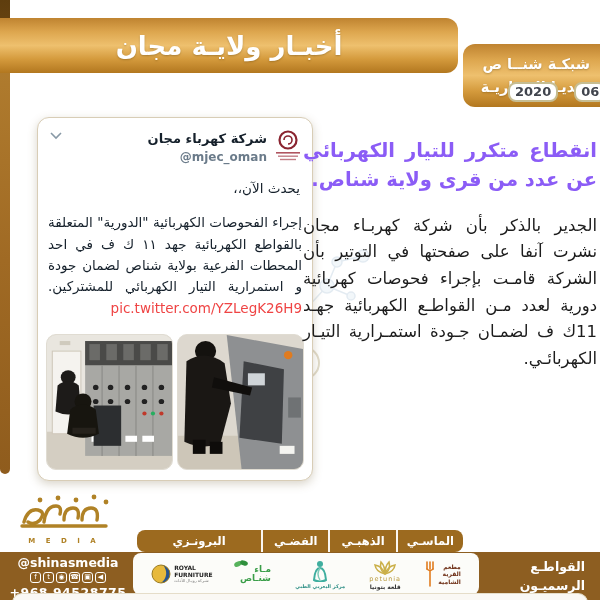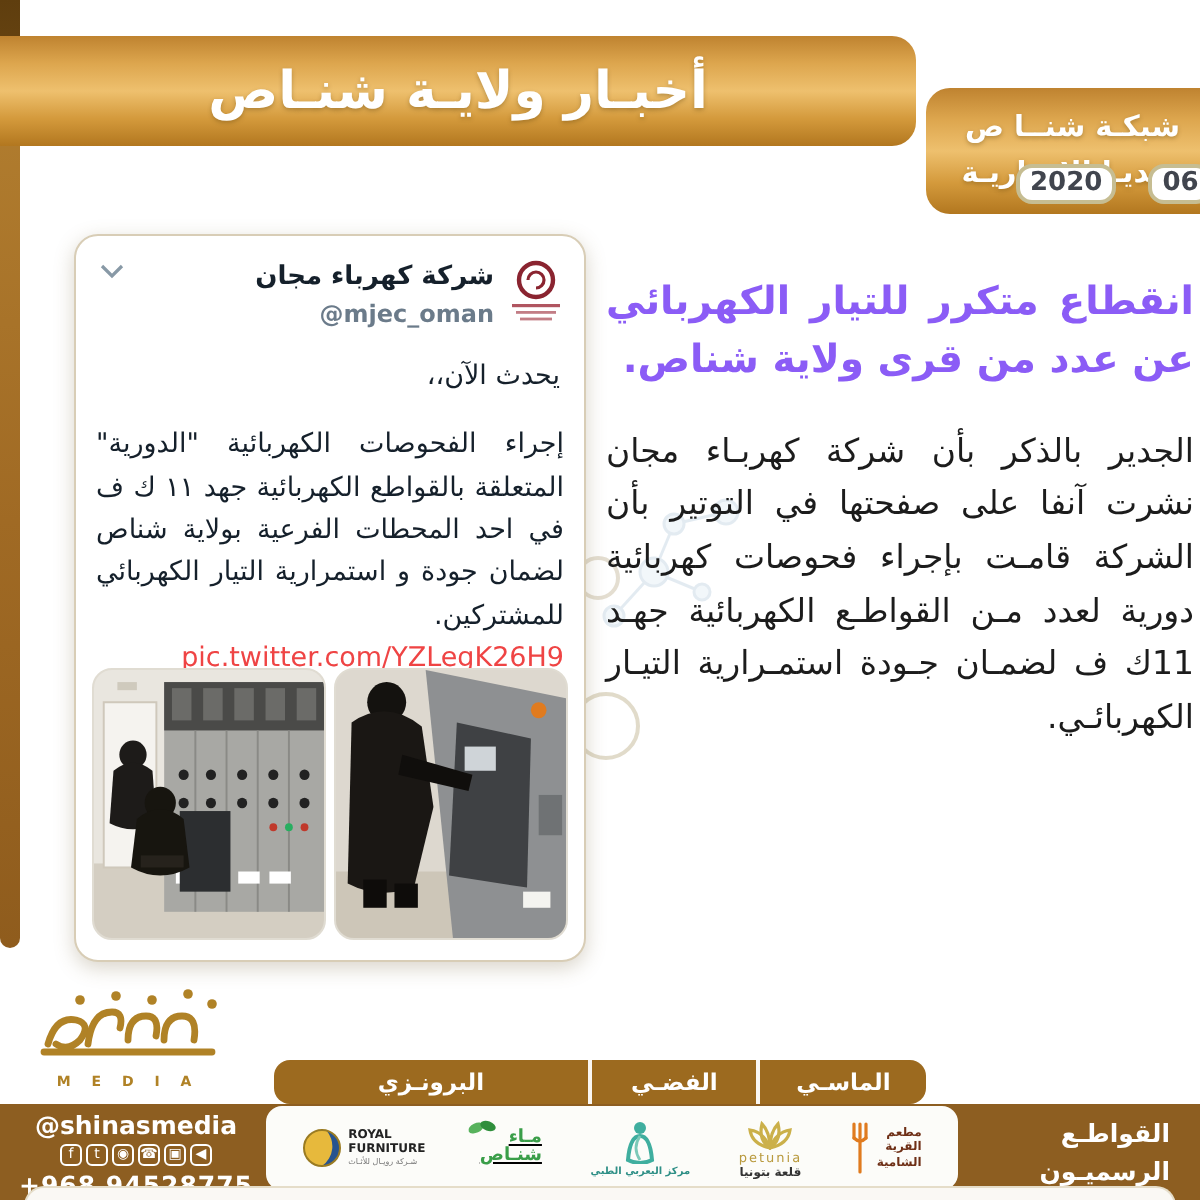--- a/index.html
+++ b/index.html
@@ -25,21 +25,21 @@
   .date-chip{border:2px solid #c6bd92;border-radius:8px;background:#fff;color:#41454e;
     font-size:13px;font-weight:bold;height:20px;line-height:16px;padding:0 5px;}
 
   
   .ring{position:absolute;border:2px solid #ddd6c6;border-radius:50%;opacity:.8;z-index:1;}
   .ring.r1{left:288px;top:278px;width:22px;height:22px;}
   .ring.r2{left:286px;top:346px;width:34px;height:34px;border-color:#d9d2bd;}
   .molecules{position:absolute;left:293px;top:238px;z-index:0;opacity:.45;}
 
   
-  .tweet-card{position:absolute;left:37px;top:117px;width:256px;height:364px;background:#fff;
+  .tweet-card{position:absolute;left:37px;top:117px;width:276px;height:364px;background:#fff;
     border:1px solid #d8cdb6;border-radius:12px;box-shadow:0 3px 10px rgba(120,100,60,.28);
     padding:10px;z-index:2;}
   .tweet-header{position:relative;direction:rtl;display:flex;align-items:flex-start;gap:7px;padding-top:2px;}
   .mec-logo{flex:0 0 auto;}
   .tw-names{text-align:right;direction:rtl;}
   .tw-name{font-size:13px;font-weight:bold;color:#15202b;line-height:1.4;}
   .tw-handle{font-size:12px;color:#6b7b8a;direction:ltr;line-height:1.5;font-weight:bold;}
   .tw-chevron{position:absolute;left:2px;top:4px;width:12px;height:8px;}
   .tweet-text{direction:rtl;text-align:right;color:#15202b;}
   .tw-intro{margin:14px 2px 12px 0;font-size:13.5px;}
@@ -73,21 +73,21 @@
   .s-icon{width:11px;height:11px;border:1px solid #fff;border-radius:3px;color:#fff;
     font-size:7px;line-height:9px;text-align:center;}
   .phone{font-size:12.5px;font-weight:bold;letter-spacing:.5px;}
 
   .sponsor-panel{position:absolute;left:133px;top:553px;width:346px;height:42px;background:#fcfcf9;
     border-radius:8px;display:flex;align-items:center;justify-content:space-around;padding:0 6px;}
   .sponsor{display:flex;align-items:center;gap:3px;}
   .royal-text{text-align:left;}
   .r1{font-size:6px;font-weight:bold;color:#222;line-height:1.15;}
   .r-sub{font-size:4px;color:#777;direction:rtl;}
-  .water{flex-direction:column;gap:0;position:relative;text-decoration:underline;}
+  .water{flex-direction:column;gap:0;position:relative;}
   .w1{font-size:9px;font-weight:bold;color:#3a9e49;line-height:1.05;direction:rtl;text-align:right;width:34px;}
   .water svg{position:absolute;left:-4px;top:-6px;}
   .medical{flex-direction:column;gap:1px;}
   .med-name{font-size:5px;color:#2e8f86;direction:rtl;font-weight:bold;}
   .petunia{flex-direction:column;gap:0;}
   .pet-name{font-size:6.5px;color:#b99a3e;letter-spacing:1px;}
   .pet-sub{font-size:6px;font-weight:bold;color:#333;direction:rtl;}
   .restaurant{gap:3px;}
   .rest-lines{direction:rtl;text-align:right;}
   .rest-line{font-size:6px;font-weight:bold;color:#6e2f16;line-height:1.2;}
@@ -98,21 +98,21 @@
     border:1px solid #e5ddc9;border-bottom:none;border-radius:10px 10px 0 0;}
 </style>
 </head>
 <body>
 
 <div class="canvas">
 
   <div class="left-bar"></div>
 
   <div class="banner-main">
-    <span>أخبـار ولايـة شنـاص</span>
+    <span>أخبـار ولايـة مجان</span>
   </div>
   <div class="banner-brand">
     <span>شبكـة شنــا ص</span>
     <span>ميديـا الإخباريـة</span>
   </div>
   <div class="date-row">
     <span class="date-chip">2020</span>
     <span class="date-chip">06</span>
     <span class="date-chip">27</span>
   </div>
@@ -250,20 +250,21 @@
           <circle cx="88" cy="10" r="2.4"></circle>
       </g>
     </svg>
     <div class="media-word">M E D I A</div>
   </div>
 
   <div class="website">www.shinasmedia.com</div>
 
   <div class="tiers">
     <span class="tier">الماسـي</span>
+    <span class="tier">الذهبـي</span>
     <span class="tier">الفضـي</span>
     <span class="tier wide">البرونـزي</span>
   </div>
 
   <div class="strip"></div>
 
   <div class="social-block">
     <div class="social-handle">@shinasmedia</div>
     <div class="social-icons">
       <span class="s-icon">f</span>

